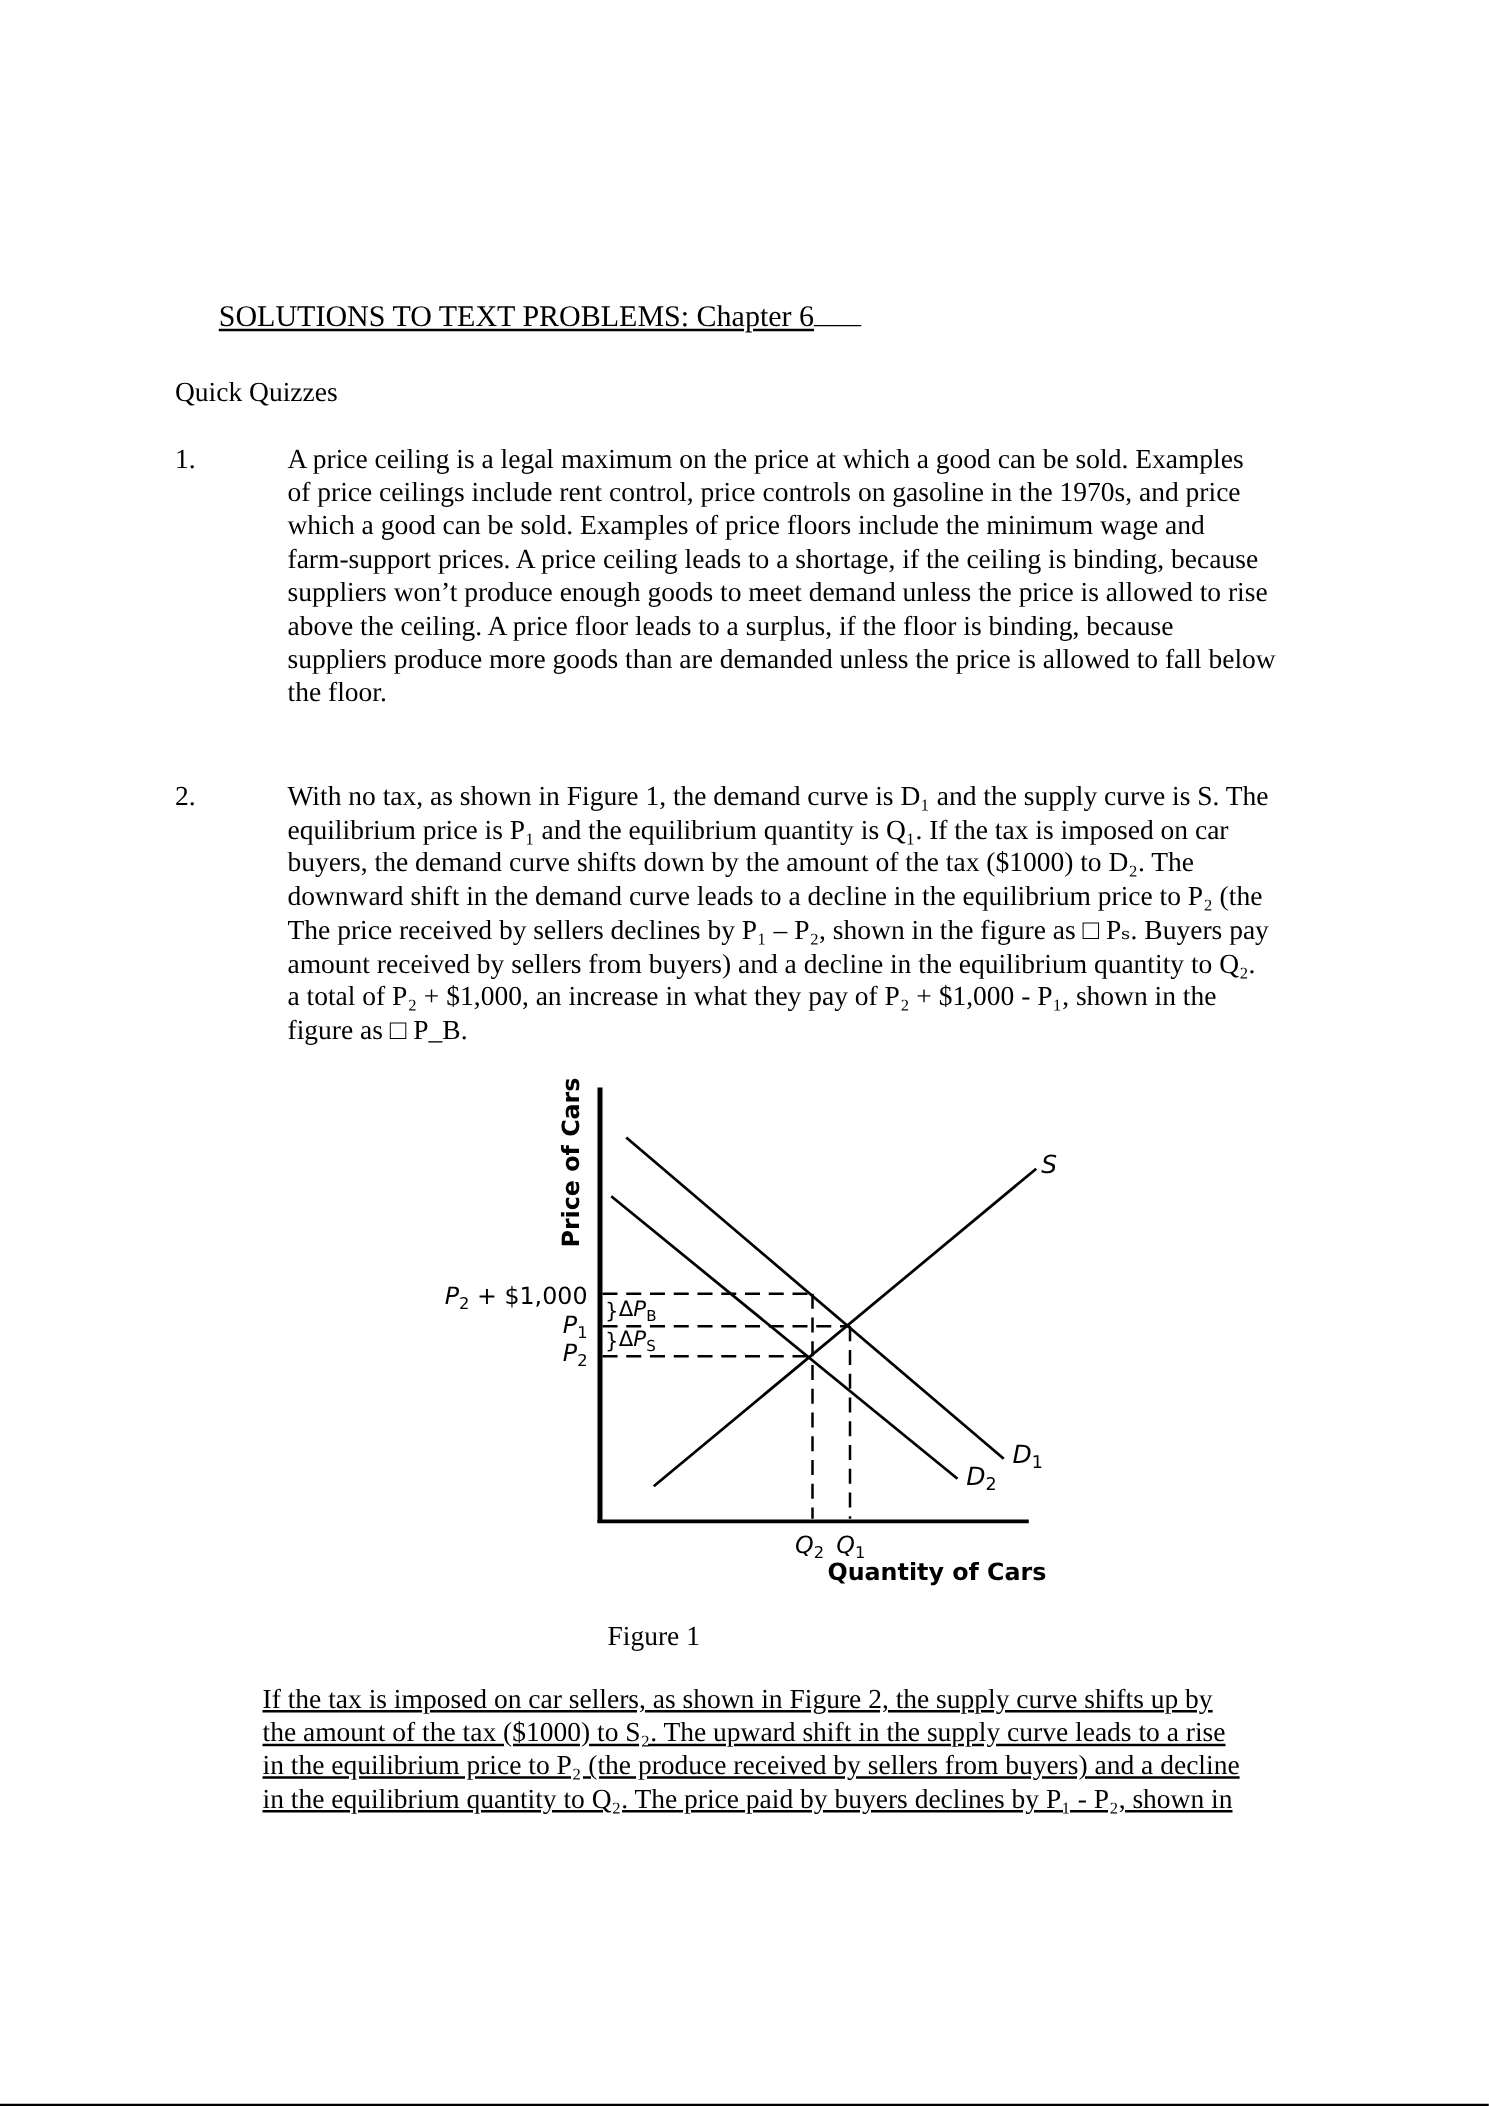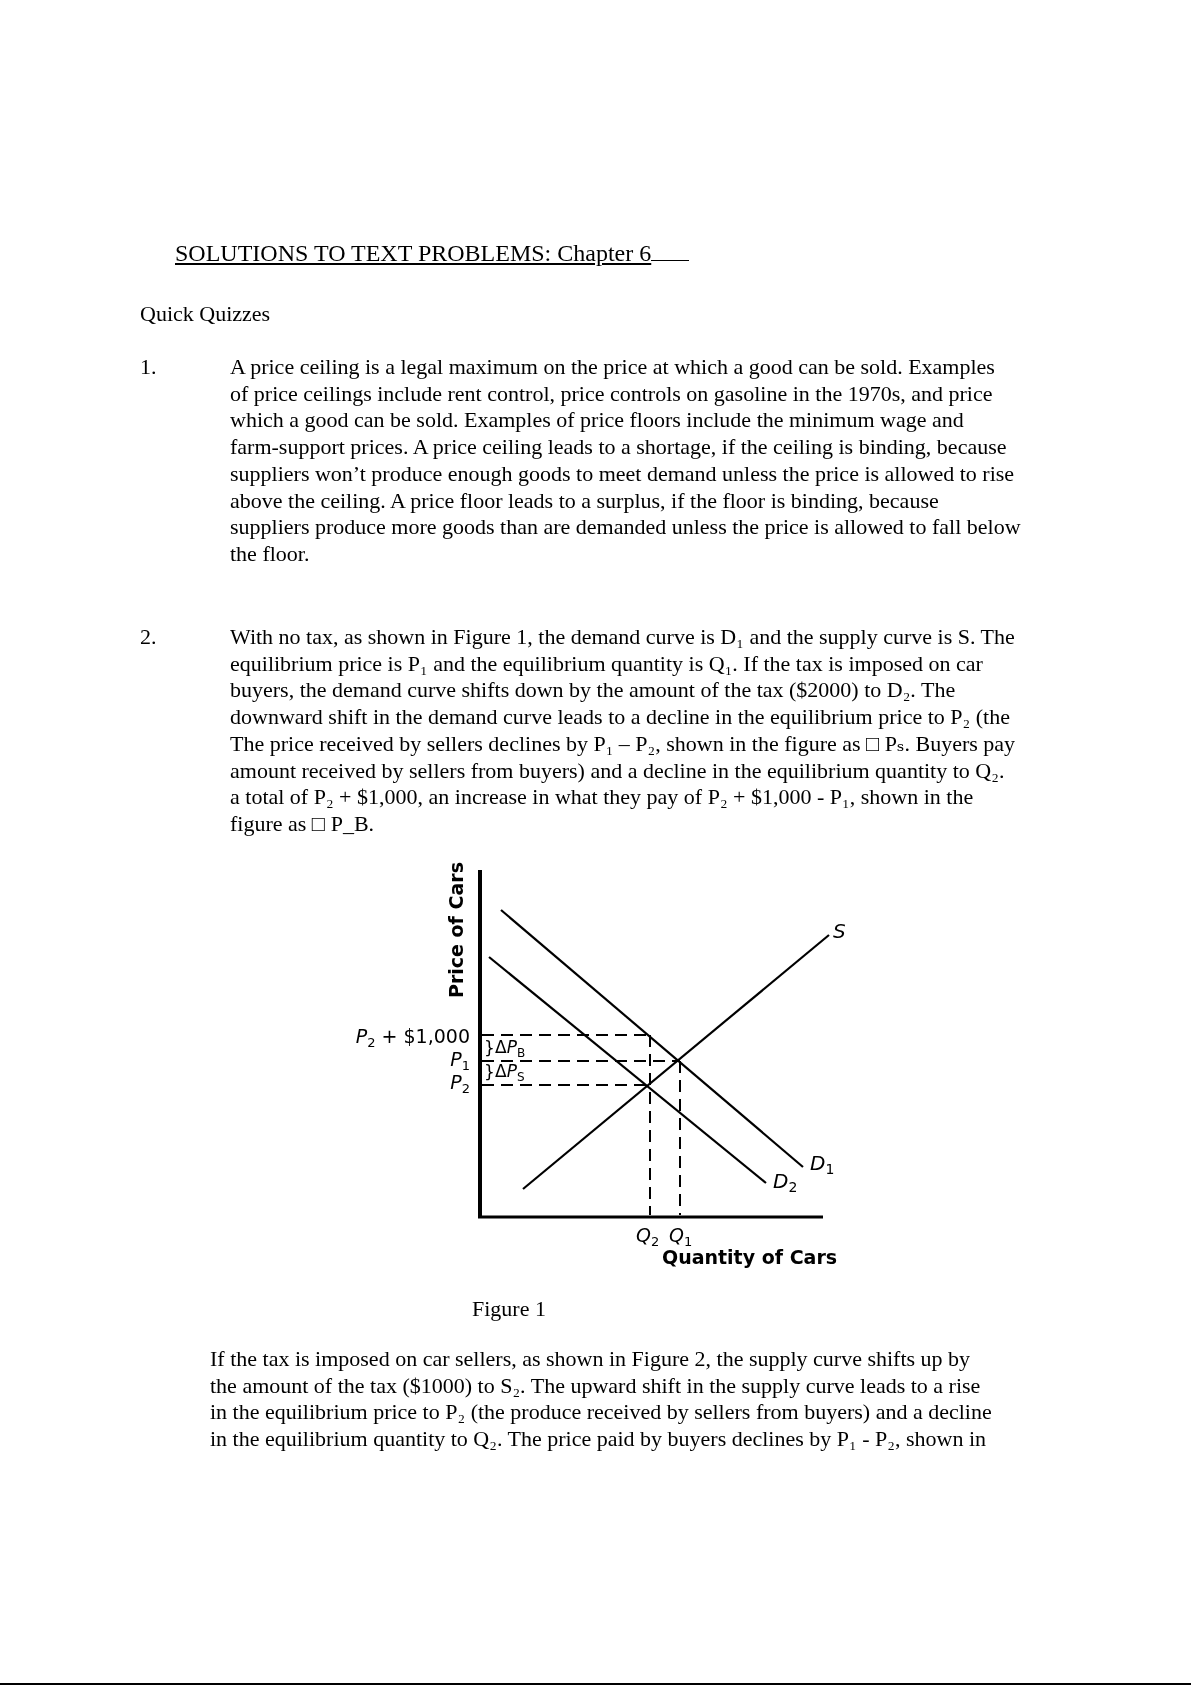--- a/index.html
+++ b/index.html
@@ -57,28 +57,29 @@
       font-size: 22px;
       line-height: 26.7px;
       margin-left: 20px;
     }
     .line { display: block; white-space: nowrap; }
     .para {
       left: 210px;
       width: 850px;
       font-size: 22px;
       line-height: 26.7px;
+      text-decoration: underline;
     }
     .caption {
       left: 0;
       width: 1022px;
       top: 1296px;
       text-align: center;
       font-size: 22px;
-      padding-left: 0;
+      padding-left: 14px;
     }
     .caption span {
       position: relative;
       left: -2px;
     }
     .figure {
       left: 0;
       top: 0;
       width: 1191px;
       height: 1685px;
@@ -112,21 +113,21 @@
     <span class="line">suppliers produce more goods than are demanded unless the price is allowed to fall below</span>
     <span class="line">the floor.</span>
   </div>
 </div>
 
 <div class="abs item" style="top:624px;height:220px;">
   <div class="item-num">2.</div>
   <div class="item-text">
     <span class="line">With no tax, as shown in Figure 1, the demand curve is D₁ and the supply curve is S. The</span>
     <span class="line">equilibrium price is P₁ and the equilibrium quantity is Q₁.  If the tax is imposed on car</span>
-    <span class="line">buyers, the demand curve shifts down by the amount of the tax ($2000) to D₂.  The</span>
+    <span class="line">buyers, the demand curve shifts down by the amount of the tax ($1000) to D₂.  The</span>
     <span class="line">downward shift in the demand curve leads to a decline in the equilibrium price to P₂ (the</span>
     <span class="line">The price received by sellers declines by P₁ – P₂, shown in the figure as □ Pₛ.  Buyers pay</span>
     <span class="line">amount received by sellers from buyers) and a decline in the equilibrium quantity to Q₂.</span>
     <span class="line">a total of P₂ + $1,000, an increase in what they pay of P₂ + $1,000 - P₁, shown in the</span>
     <span class="line">figure as □ P_B.</span>
   </div>
 </div>
 
 <svg class="abs figure" viewBox="0 0 1191 1685" width="1191" height="1685" xmlns="http://www.w3.org/2000/svg">
 

